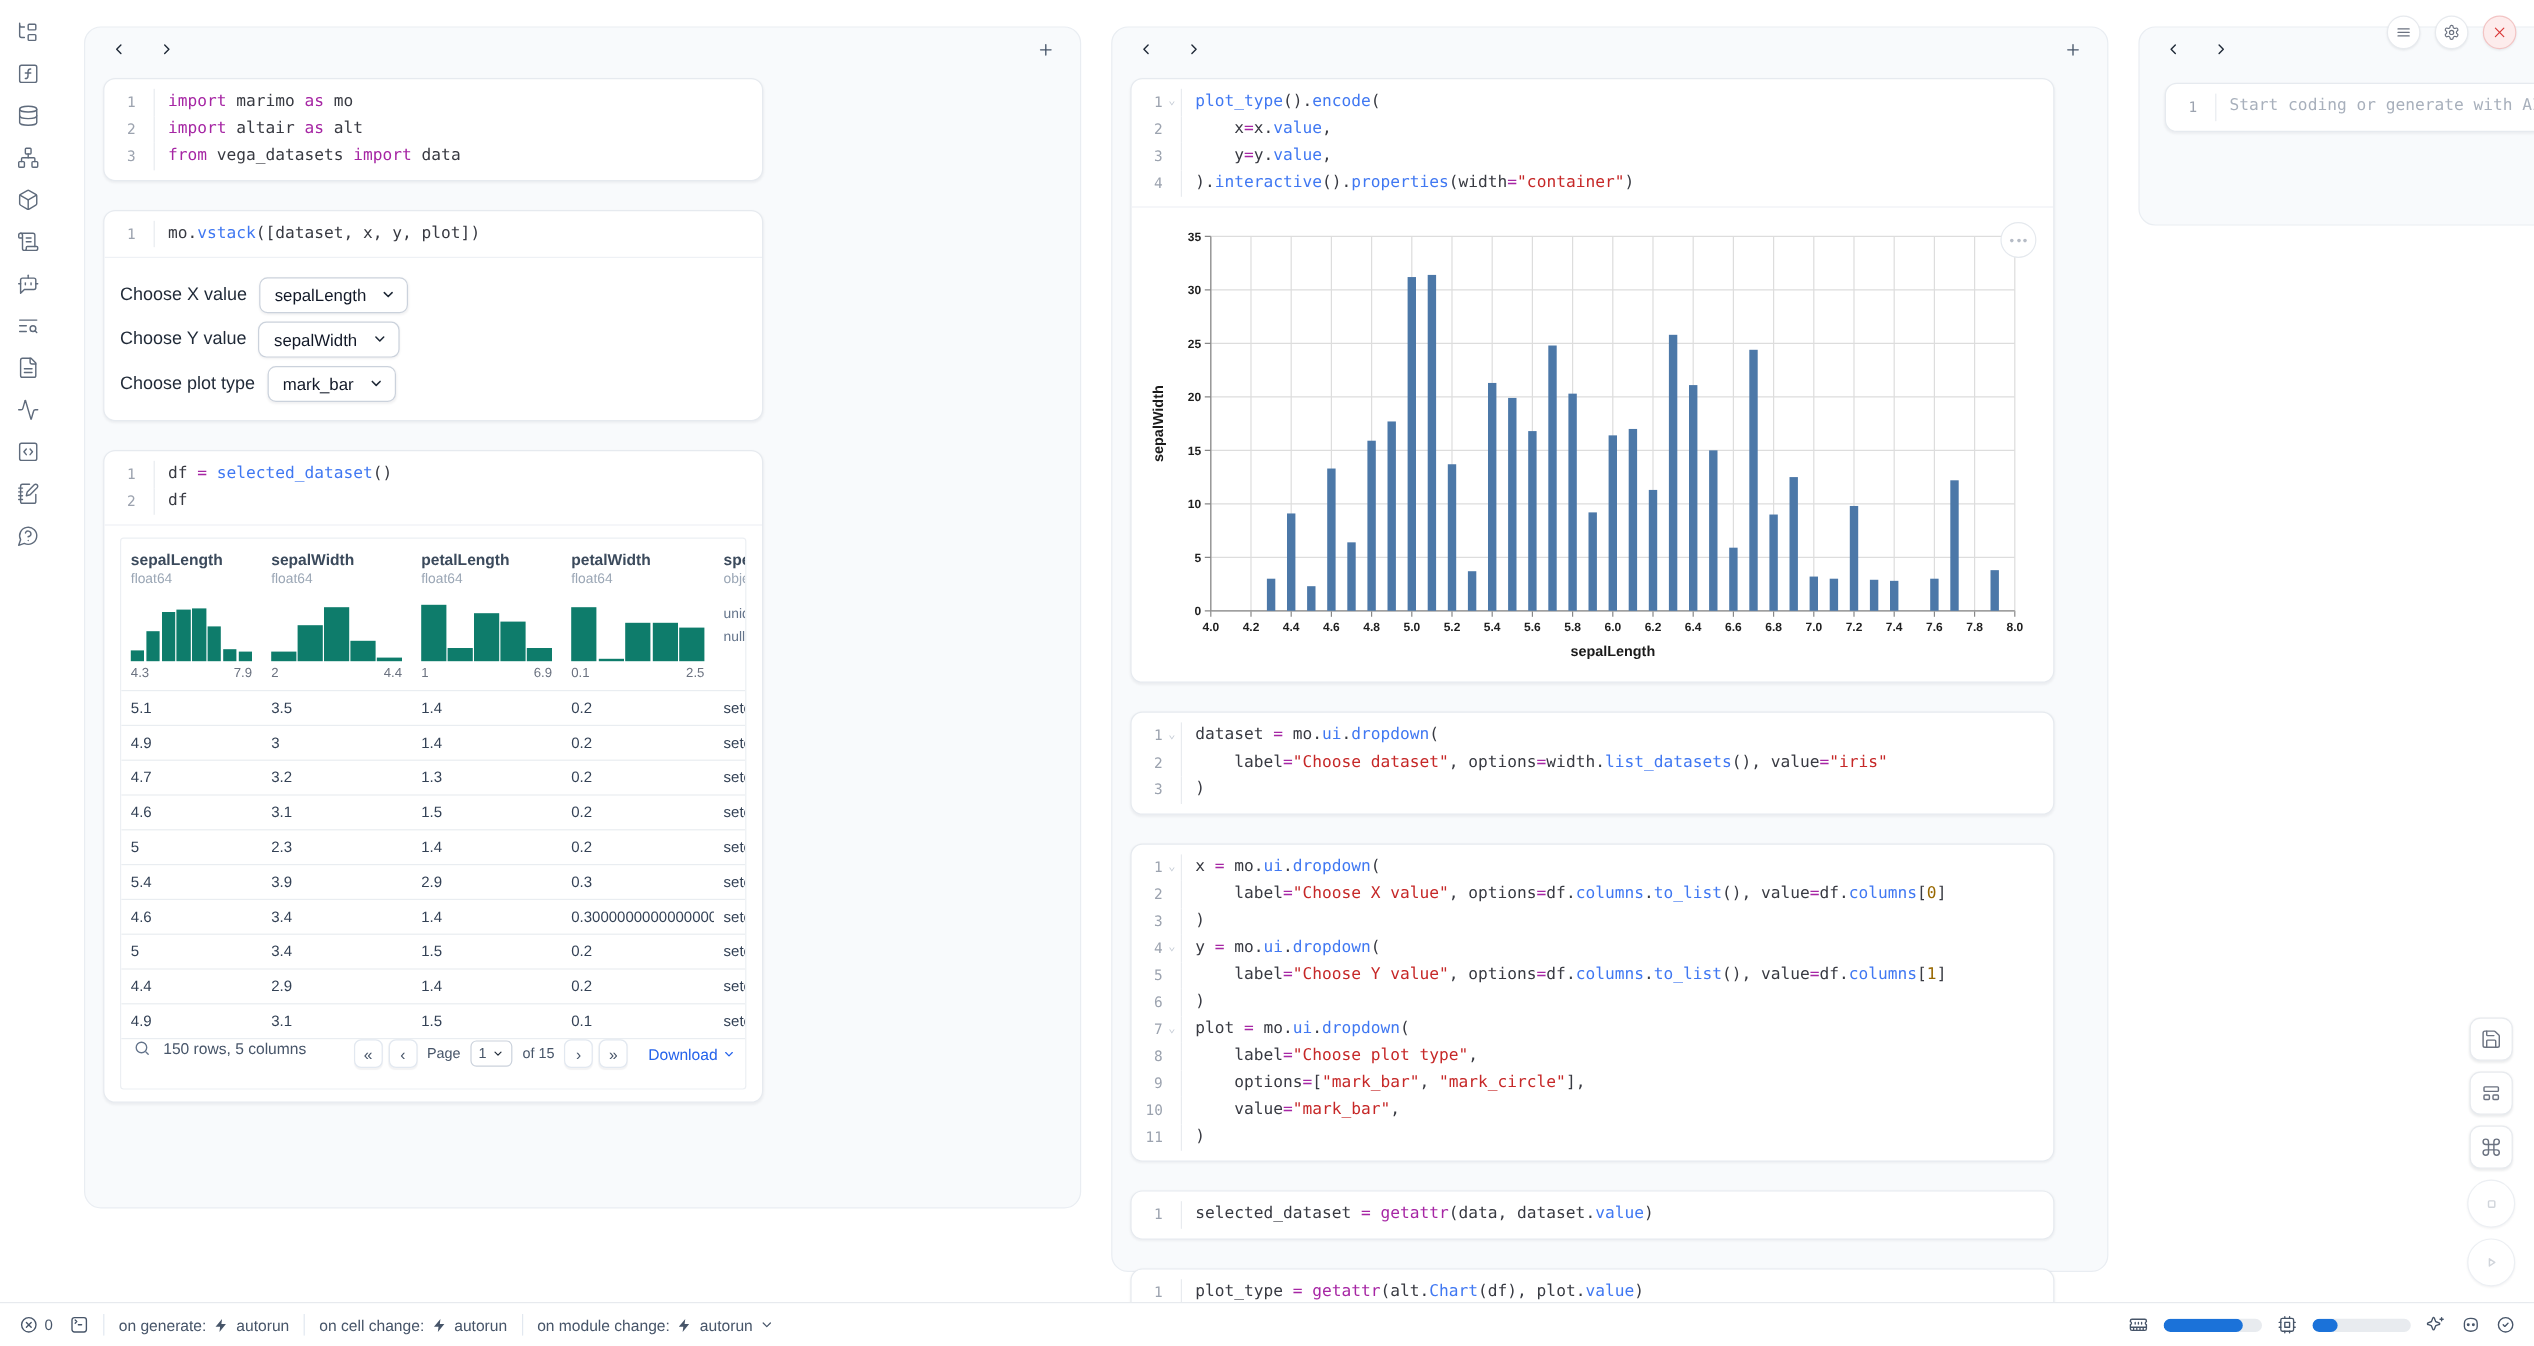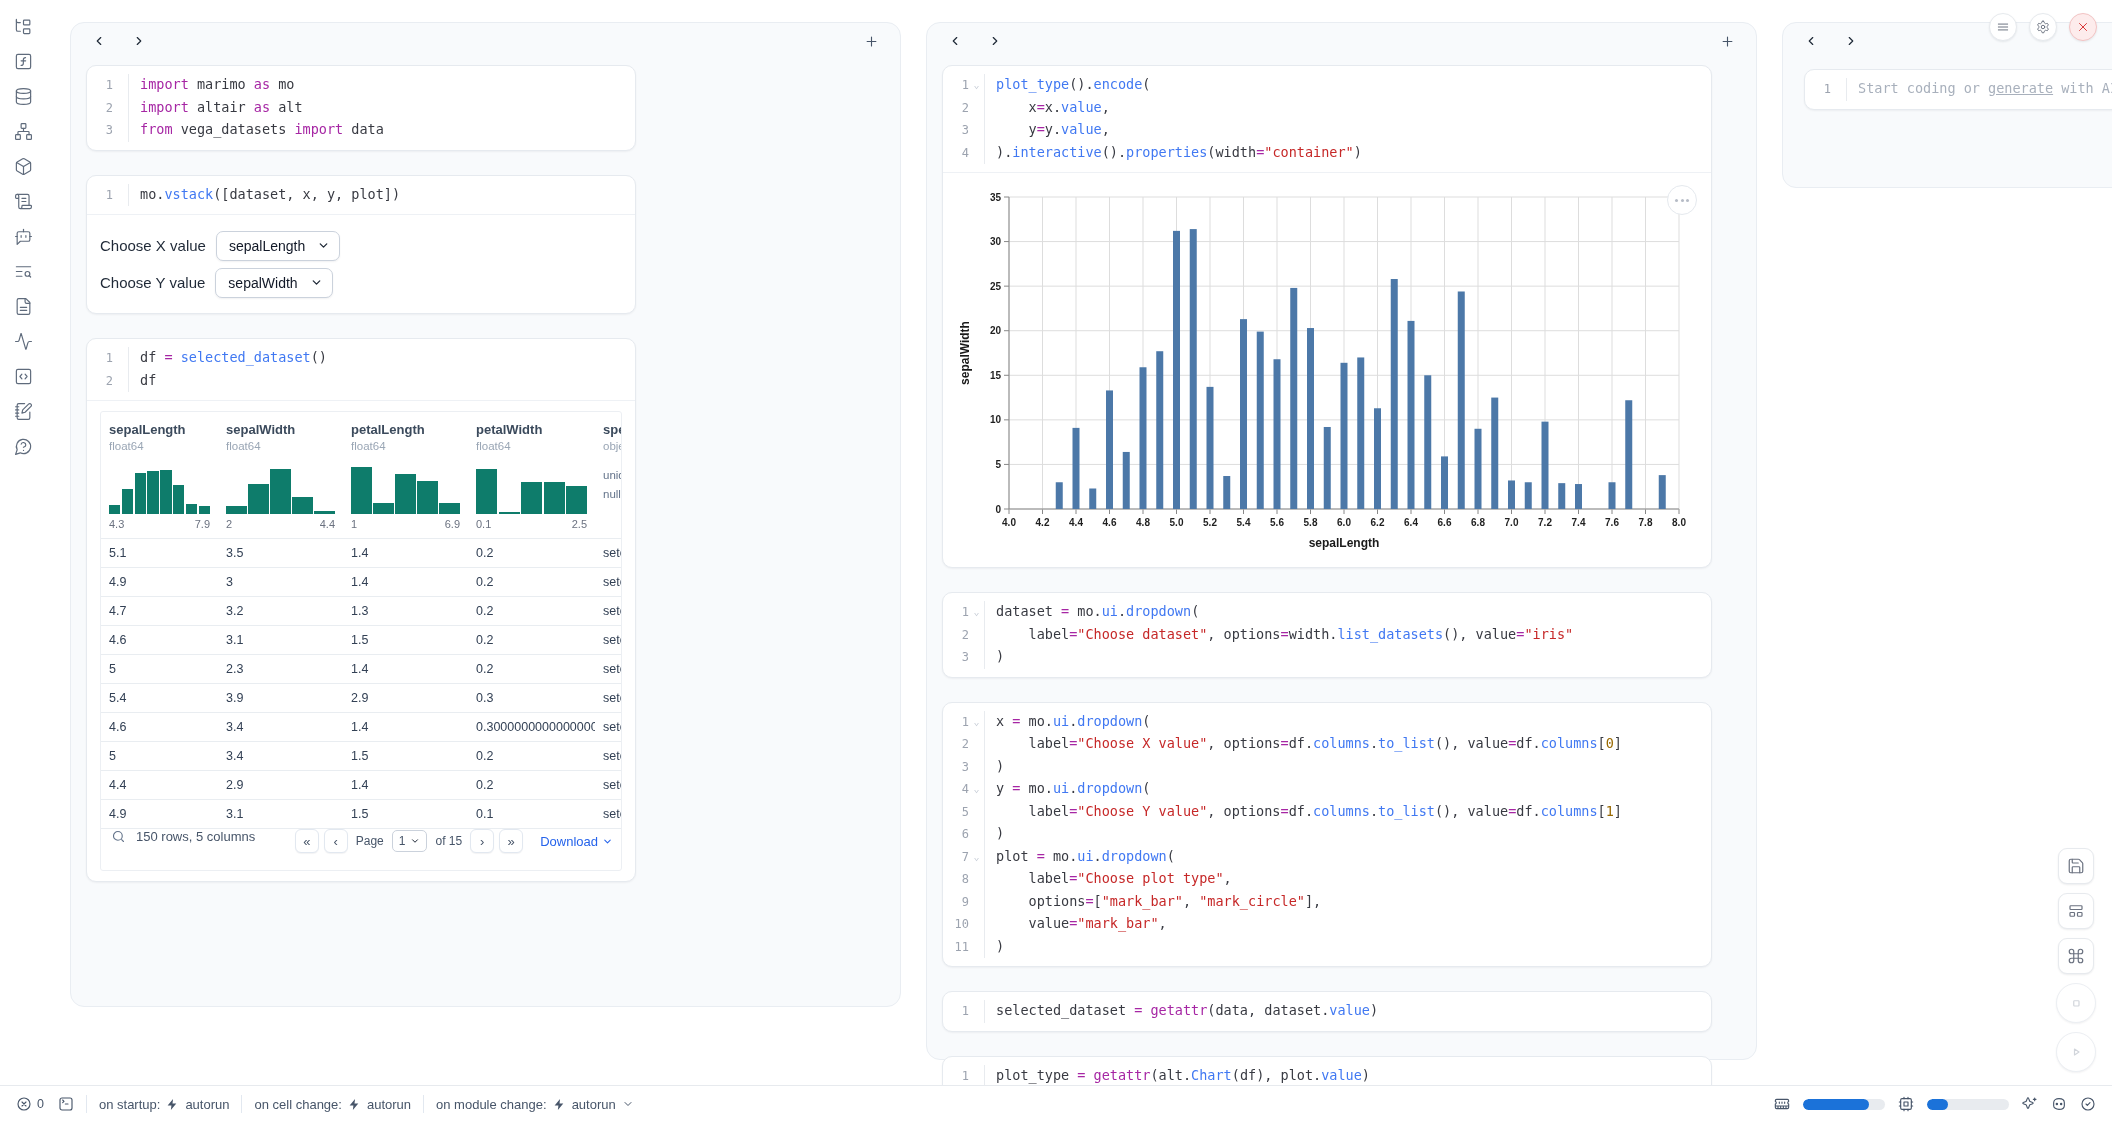--- a/index.html
+++ b/index.html
@@ -36,21 +36,21 @@
 
 .code{padding:8px 0;font-family:"DejaVu Sans Mono","Liberation Mono",monospace;
  font-size:13.5px;line-height:21.5px;color:#383a42}
 .cl{display:flex}
 .ln{width:26px;text-align:right;color:#9ca3af;font-size:12px;flex:none;padding-top:1px}
 .fold{width:15px;text-align:center;color:#c3cad4;font-size:10px;flex:none}
 .src{border-left:1px solid #e8ebef;padding-left:11px;padding-right:10px;white-space:pre;flex:1}
 .t-kw{color:#a626a4}.t-fn{color:#4078f2}.t-str{color:#c62828}.t-num{color:#986801}
 .t-op{color:#a626a4}.t-pl{color:#383a42}
 .ph{color:#a8b0bc}
-.ph .u{text-decoration:underline}
+.ph .u{}
 
 
 .output{border-top:1px solid #eef1f5;padding:12px 16px 12px 13px}
 .ctl-row{display:flex;align-items:center;height:37px}
 .ctl-label{font-size:15px;color:#1f2937;margin-right:10px}
 .select{display:inline-flex;align-items:center;justify-content:space-between;gap:12px;height:30px;
  border:1px solid #cbd2dc;border-radius:7px;background:#fff;padding:0 9px 0 12px;
  font-size:14px;color:#111827;box-shadow:0 1px 2px rgba(16,24,40,.06);cursor:pointer}
 .select.wide{width:225px}
 .sel-chev{display:flex}
@@ -303,20 +303,31 @@
                   <svg viewBox="0 0 24 24">
                     <path d="m6 9 6 6 6-6"></path>
                   </svg>
                 </span>
               </span>
             </div>
             <div class="ctl-row">
               <span class="ctl-label">Choose Y value</span>
               <span class="select">
                 <span>sepalWidth</span>
+                <span class="sel-chev">
+                  <svg viewBox="0 0 24 24">
+                    <path d="m6 9 6 6 6-6"></path>
+                  </svg>
+                </span>
+              </span>
+            </div>
+            <div class="ctl-row">
+              <span class="ctl-label">Choose plot type</span>
+              <span class="select">
+                <span>mark_bar</span>
                 <span class="sel-chev">
                   <svg viewBox="0 0 24 24">
                     <path d="m6 9 6 6 6-6"></path>
                   </svg>
                 </span>
               </span>
             </div>
           </div>
       </div>
       <div class="cell">
@@ -859,21 +870,21 @@
     <span class="sb-count">0</span>
     <span class="sb-ic">
         <svg viewBox="0 0 24 24">
           <rect x="3" y="3" width="18" height="18" rx="3"></rect>
           <path d="m7 10 2-2-2-2"></path>
           <path d="M11 12h4"></path>
         </svg>
       </span>
     <span class="sb-sep"></span>
     <span class="sb-item">
-      <span>on startup:</span>
+      <span>on generate:</span>
       <svg class="zap" viewBox="0 0 24 24">
           <path d="M13 2 3 14h7l-1 8 10-12h-7l1-8z"></path>
         </svg>
       <span>autorun</span>
     </span>
     <span class="sb-sep"></span>
     <span class="sb-item">
       <span>on cell change:</span>
       <svg class="zap" viewBox="0 0 24 24">
           <path d="M13 2 3 14h7l-1 8 10-12h-7l1-8z"></path>

